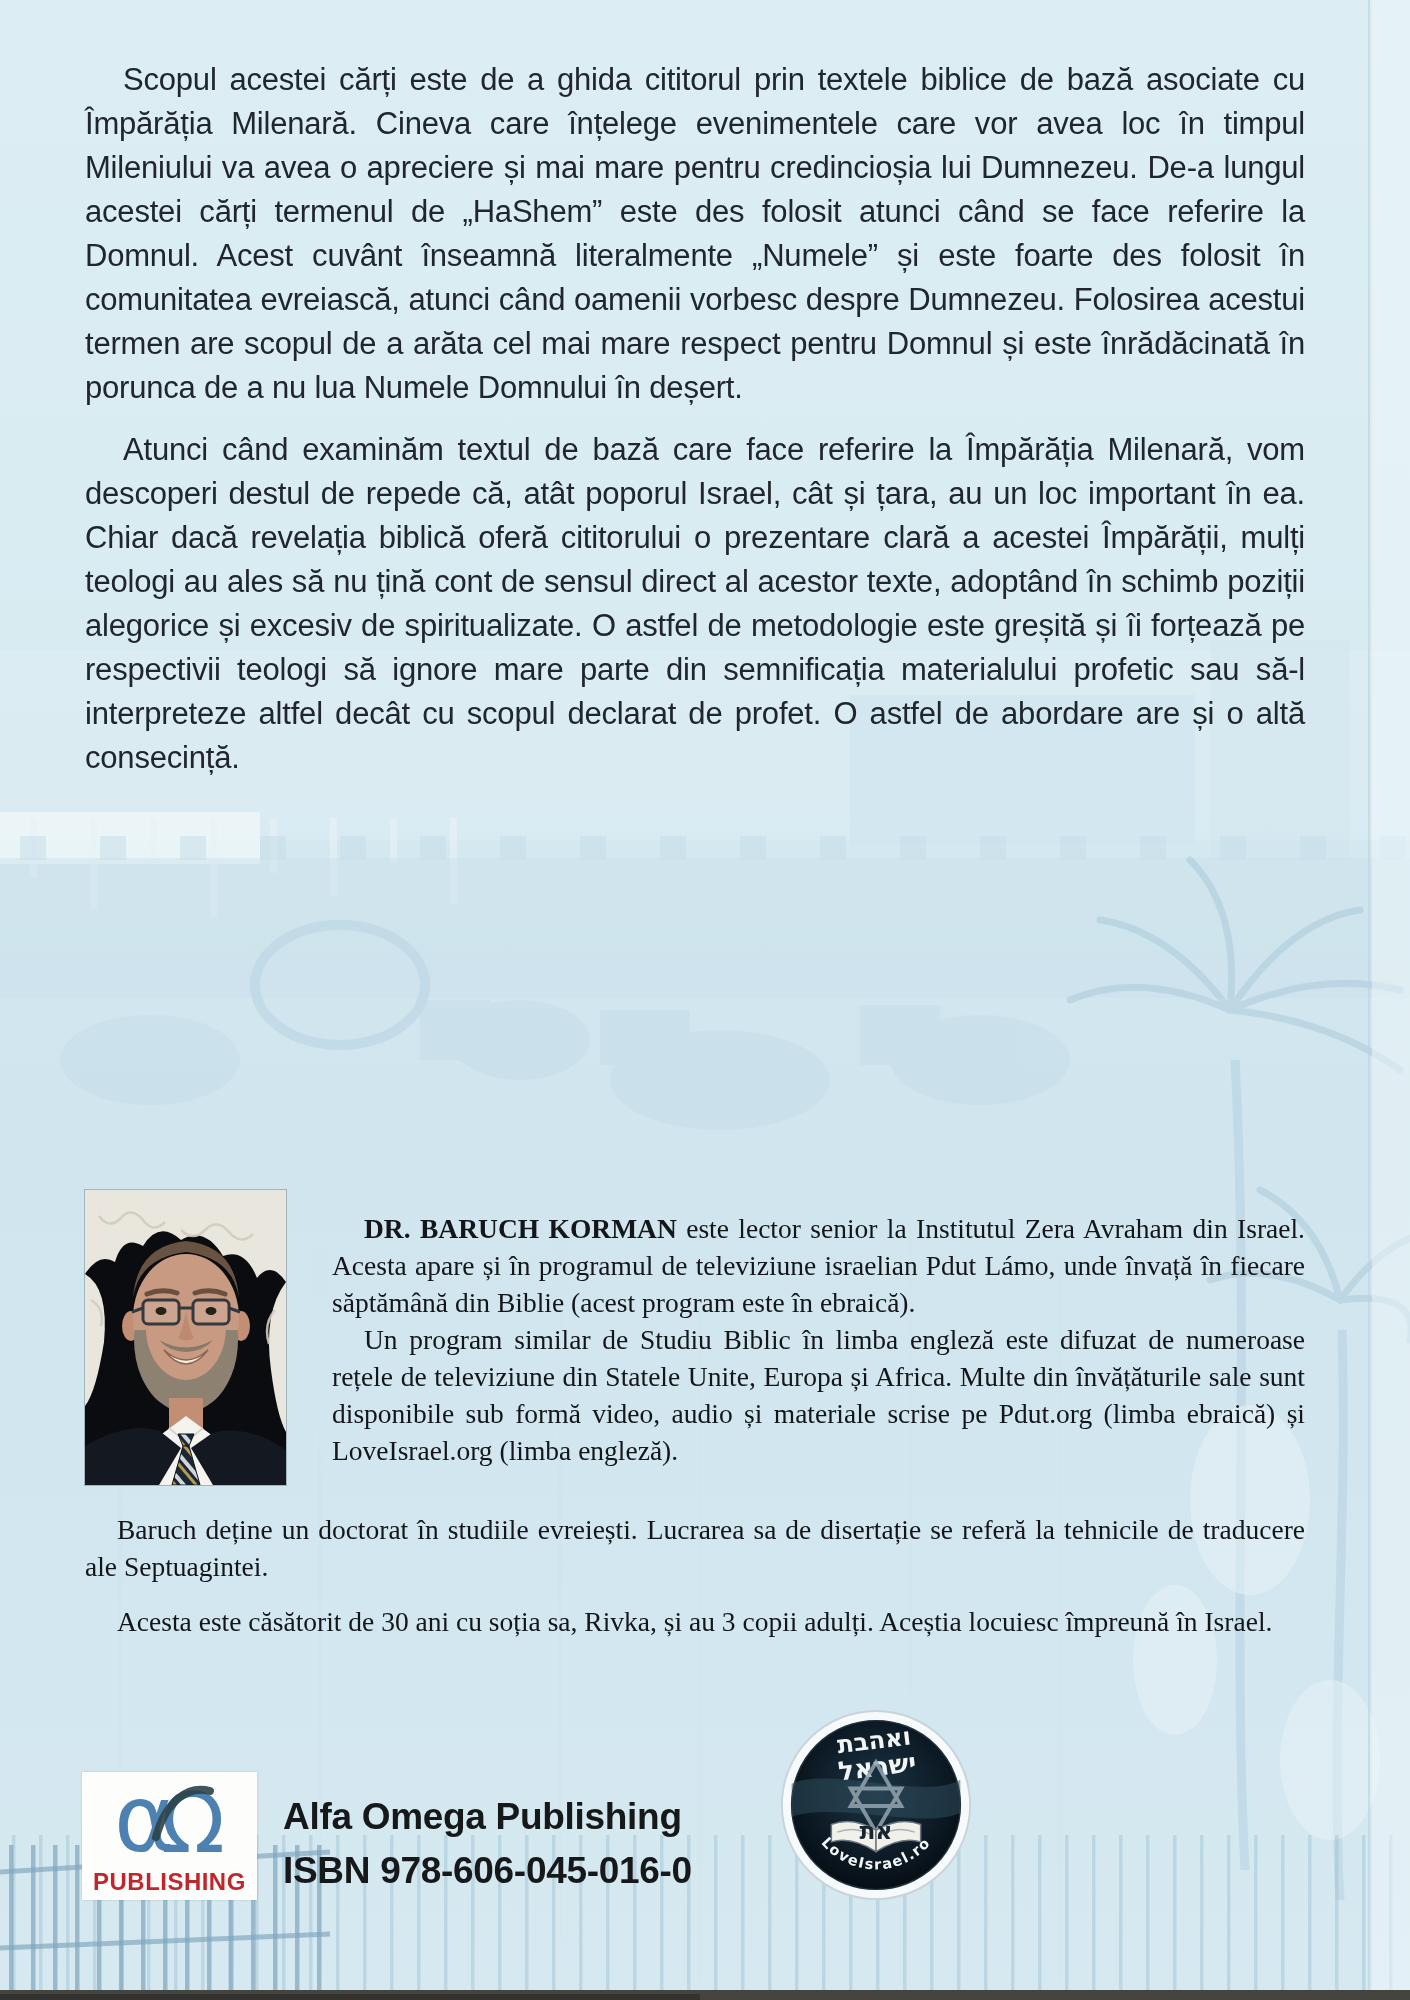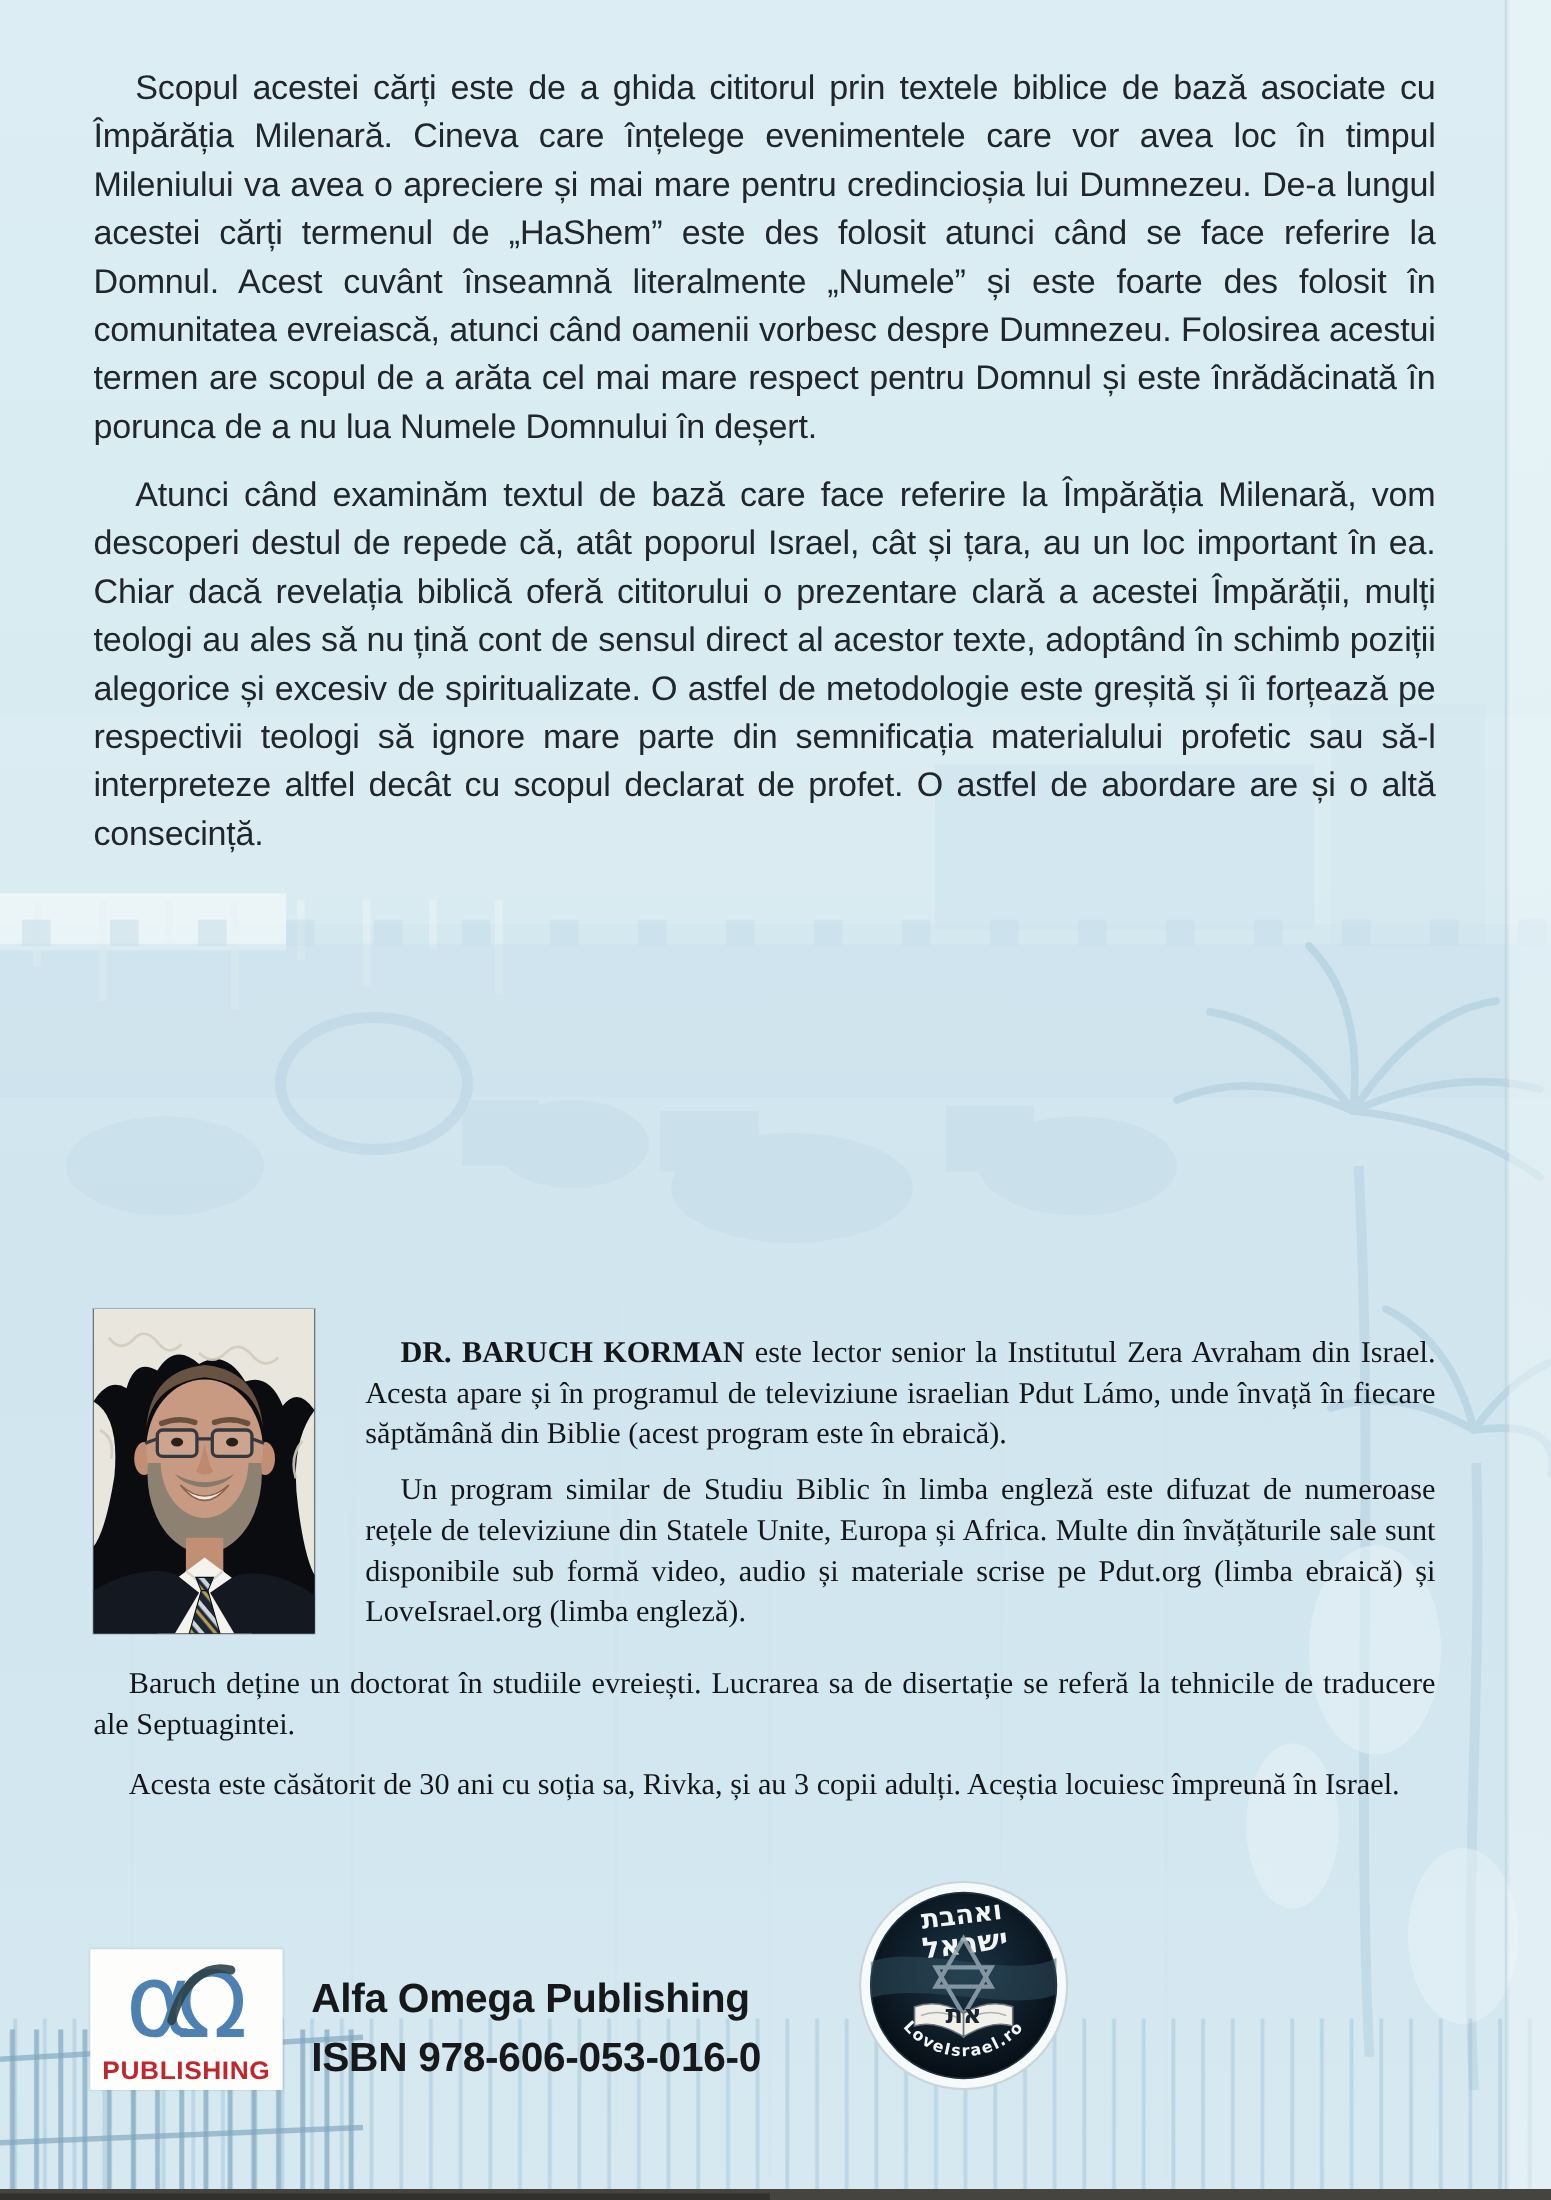--- a/index.html
+++ b/index.html
@@ -19,21 +19,21 @@
   
   .bio{position:absolute;left:85px;top:1190px;width:1220px;z-index:2;
        font-family:"Liberation Serif",serif;color:#14161a;}
   .bio p{margin:0;font-size:27.5px;line-height:37px;text-align:justify;text-indent:32px;}
   .bio .photo{
     float:left;width:201px;height:295px;margin:0 46px 26px 0;
     background:#0b0c10;box-shadow:0 0 0 1px rgba(20,30,40,.25);
   }
   .bio .photo svg{display:block;width:201px;height:295px;}
   .bio .p1{margin-top:20px;}
-  .bio .p2{margin-top:14px;}
+  .bio .p2{margin-top:0;}
   .bio .p3{clear:left;margin-top:16px;}
   .bio .p4{margin-top:18px;}
   .bio b{font-weight:bold;}
   
   .ao-box{
     position:absolute;left:82px;top:1772px;width:175px;height:128px;z-index:2;
     background:#fdfdfc;display:flex;flex-direction:column;align-items:center;justify-content:center;
     box-shadow:0 0 2px rgba(120,140,150,.4);
   }
   .ao-glyphs{position:relative;line-height:0.88;height:84px;display:flex;align-items:flex-end;}
@@ -243,21 +243,21 @@
       <span class="o">Ω</span>
       <svg class="ao-swoosh" width="70" height="70" viewBox="0 0 70 70">
         <path d="M8,62 C18,26 40,10 62,16" stroke="#2c4348" stroke-width="8" fill="none" stroke-linecap="round" opacity="0.9"></path>
       </svg>
     </div>
     <div class="ao-pub">PUBLISHING</div>
   </div>
 
   <div class="pub-text">
     <div>Alfa Omega Publishing</div>
-    <div class="isbn">ISBN 978-606-053-016-0</div>
+    <div class="isbn">ISBN 978-606-045-016-0</div>
   </div>
 
   <div class="li-badge">
     <svg viewBox="0 0 200 200">
       <defs>
         <radialGradient id="liGrad" cx="50%" cy="42%" r="65%">
           <stop offset="0%" stop-color="#1b3444"></stop>
             <stop offset="60%" stop-color="#0d1b26"></stop>
           <stop offset="100%" stop-color="#05090e"></stop>
         </radialGradient>

